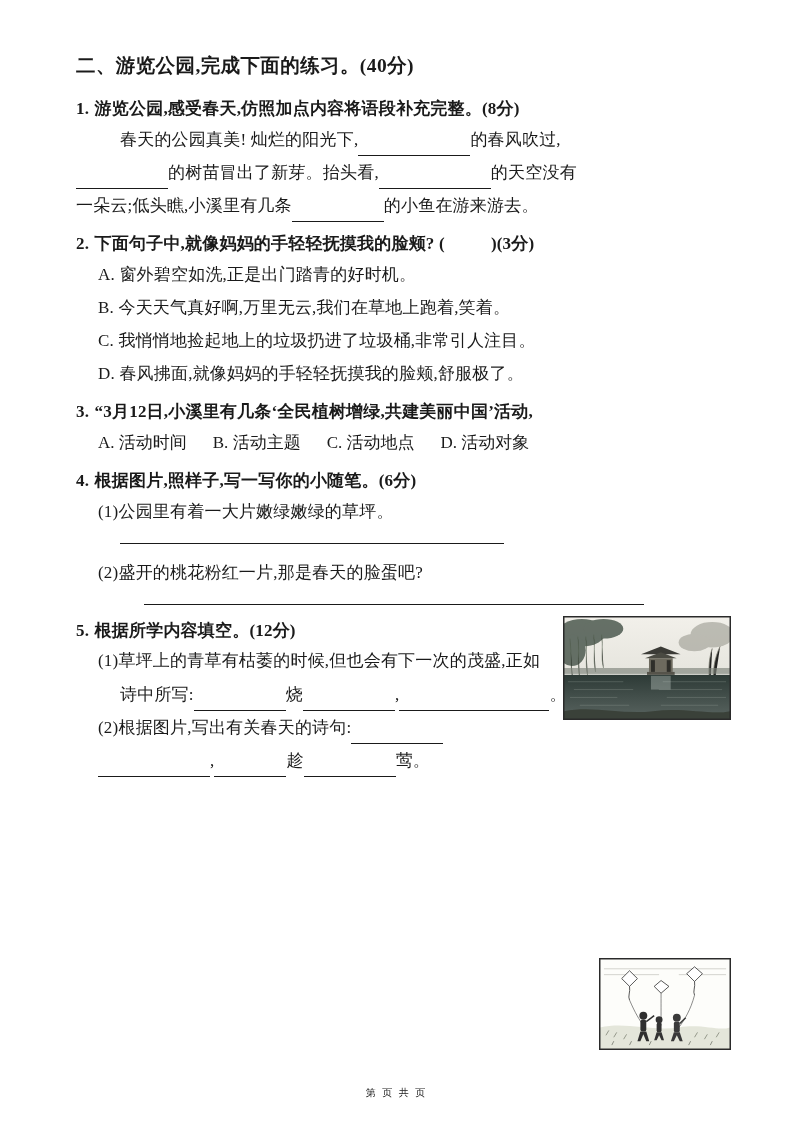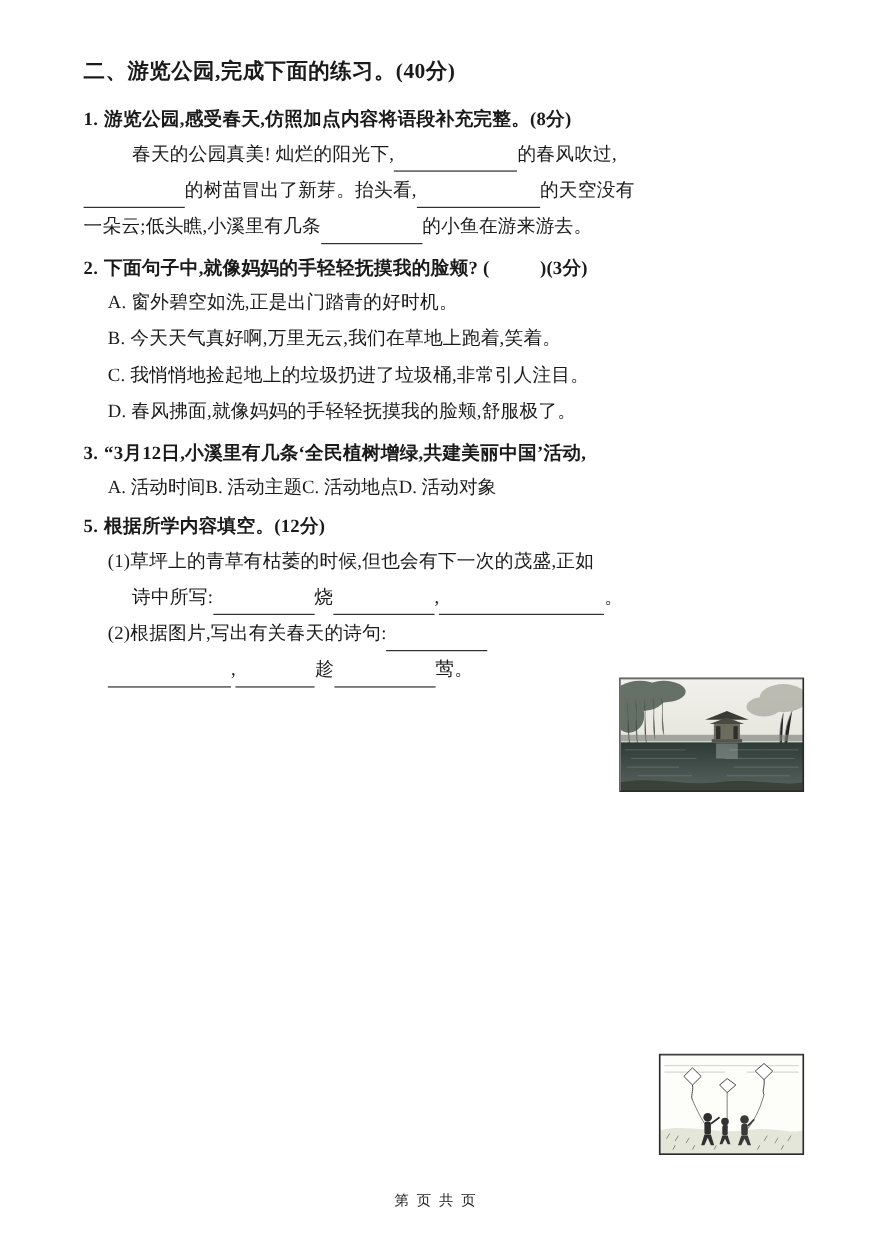--- a/index.html
+++ b/index.html
@@ -68,20 +68,21 @@
     min-width: 46px;
     text-align: center;
   }
 
   
   .choices-row {
     font-size: 17px;
     line-height: 1.95;
     padding-left: 22px;
     display: flex;
+    gap: 26px;
   }
   .choice-label { font-family: "Liberation Serif", serif; }
 
   
   .write-line {
     border-bottom: 1.3px solid #1a1a1a;
     height: 1px;
     margin: 15px 0 12px 44px;
   }
   .write-line.w1 { width: 384px; }
@@ -109,21 +110,21 @@
     height: 92px;
   }
   .pic svg { display: block; width: 100%; height: 100%; }
 
   
   .footer {
     position: absolute;
     left: 0; right: 0;
     bottom: 22px;
     text-align: center;
-    font-size: 13px;
+    font-size: 10px;
     letter-spacing: 2px;
     color: #222;
   }
 
   .q5-line { margin-left: 44px; }
   .nowrap { white-space: nowrap; }
 </style>
 </head>
 <body>
 
@@ -192,20 +193,36 @@
         <span class="choice-label">C.</span>
         <span>活动地点</span>
       </span>
       <span class="nowrap">
         <span class="choice-label">D.</span>
         <span>活动对象</span>
       </span>
     </div>
   </div>
 
+  <div class="q" style="margin-top:8px;">
+    <div class="q-head">
+      <span class="q-num">4.</span>
+      <span>根据图片,照样子,写一写你的小随笔。(6分)</span>
+    </div>
+    <div class="q-body">
+      <div class="indent1">
+        <span>(1)</span><span>公园里有着一大片嫩绿嫩绿的草坪。</span>
+      </div>
+      <div class="write-line w1"></div>
+      <div class="indent1">
+        <span>(2)</span><span>盛开的桃花粉红一片,那是春天的脸蛋吧?</span>
+      </div>
+      <div class="write-line w2"></div>
+    </div>
+  </div>
 
   <div class="q" style="margin-top:4px;">
     <div class="q-head">
       <span class="q-num">5.</span>
       <span>根据所学内容填空。(12分)</span>
     </div>
     <div class="q-body">
       <div class="indent1">
         <span>(1)</span><span>草坪上的青草有枯萎的时候,但也会有下一次的茂盛,正如</span>
       </div>

